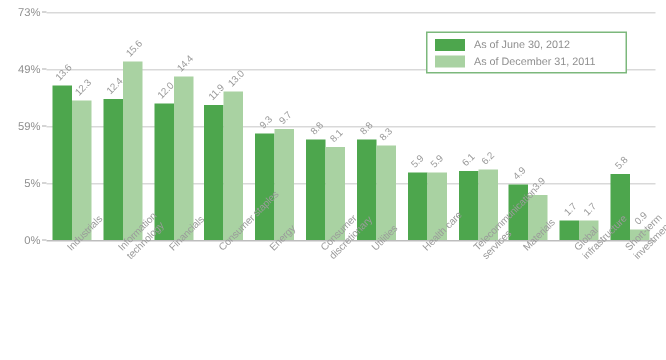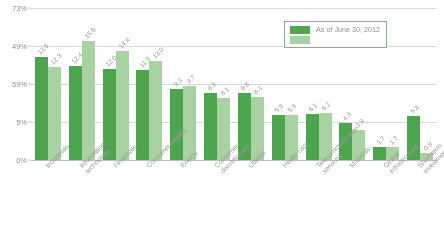--- a/index.html
+++ b/index.html
@@ -89,21 +89,21 @@
     line-height:1.25;
     letter-spacing:-0.1px;
   }
 
   
   .legend{
     position:absolute;
     left:284px; top:21px;
     border:1px solid #7cb87c;
     background:#ffffff;
-    padding:3px 6px 3px 5px;
+    padding:3px 20px 3px 5px;
     display:flex;
     flex-direction:column;
     gap:2px;
     z-index:5;
   }
   .legend-row{display:flex;align-items:center;gap:6px;}
   .swatch{width:20px;height:8px;display:block;}
   .swatch.s0{background:#4da64d;}
   .swatch.s1{background:#a9d2a2;}
   .legend-label{font-size:7.2px;color:#8f8f8f;white-space:nowrap;}
@@ -249,16 +249,17 @@
       <div class="cat" style="left: 385.023px;">Short-term investments</div>
     </div>
 
   <div class="legend">
     <div class="legend-row">
       <span class="swatch s0"></span>
       <span class="legend-label">As of June 30, 2012</span>
     </div>
     <div class="legend-row">
       <span class="swatch s1"></span>
+      <span class="legend-label">As of December 31, 2011</span>
     </div>
   </div>
 
 </div>
 
 </body></html>

